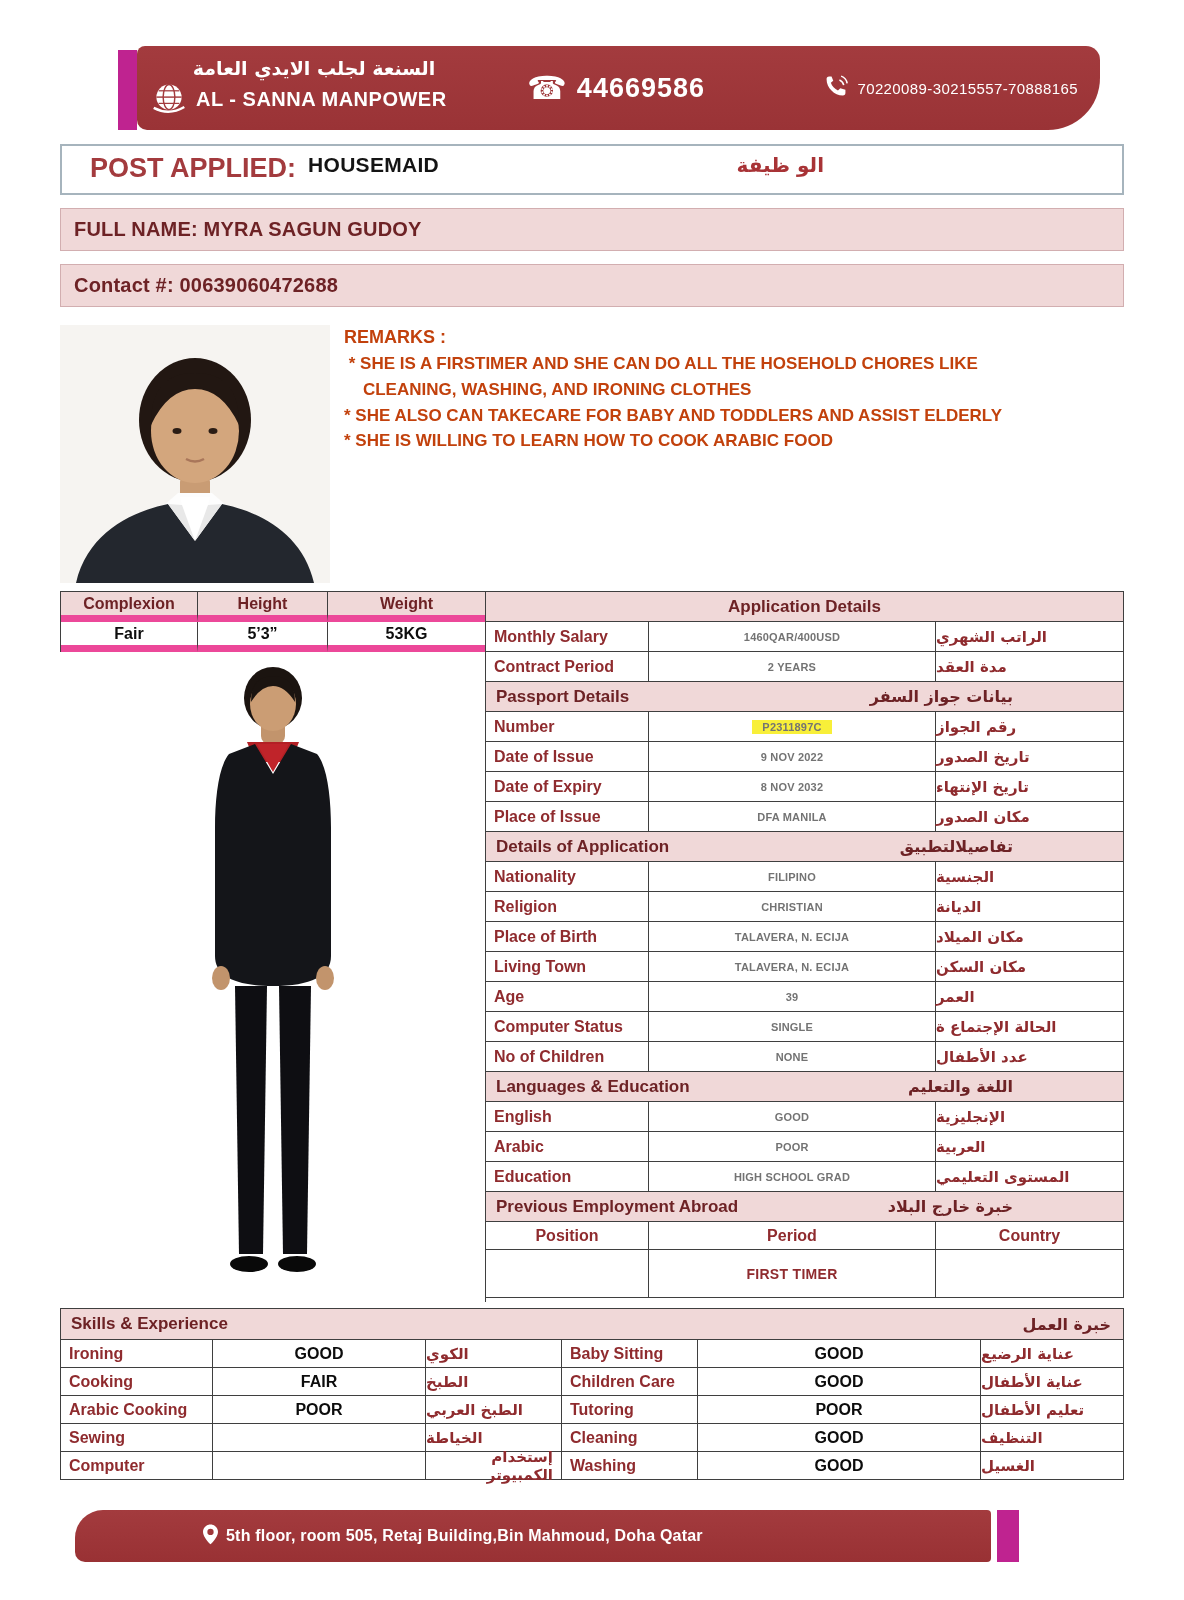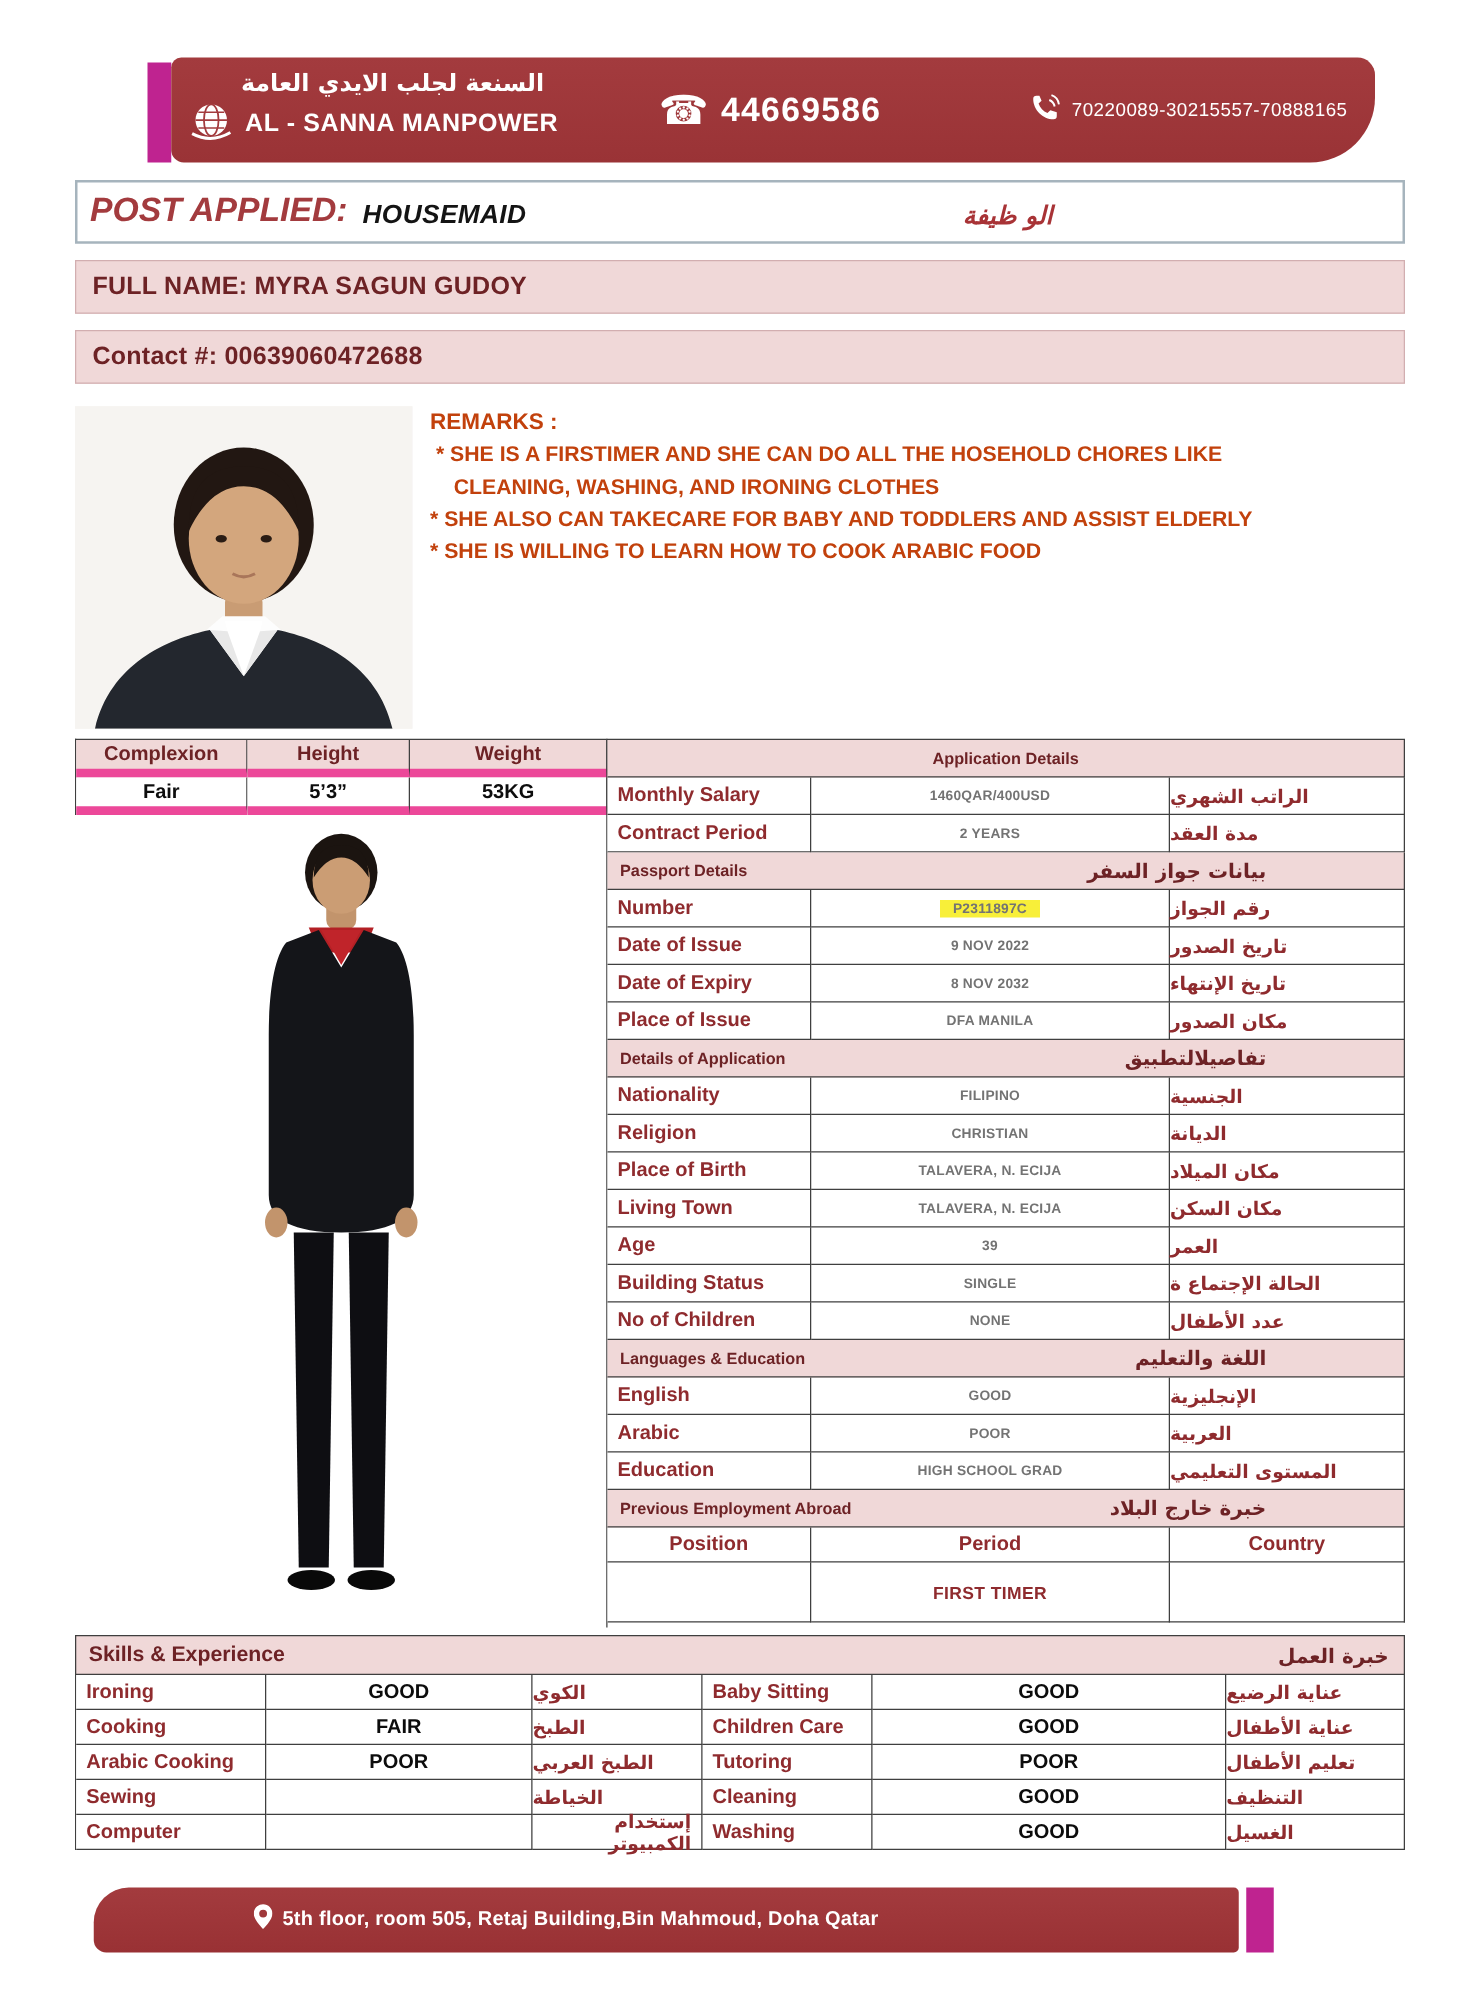--- a/index.html
+++ b/index.html
@@ -24,21 +24,21 @@
   .name-row{ display:flex; align-items:center; gap:9px; }
   .agency-name{ font-size:20px; font-weight:700; letter-spacing:.5px; white-space:nowrap; }
   .phone-block{ display:flex; align-items:center; gap:10px; margin-left:60px; }
   .phone-glyph{ font-family:"DejaVu Sans", sans-serif; font-size:32px; line-height:1; }
   .phone-number{ font-size:27px; font-weight:700; letter-spacing:1px; }
   .mobile-block{ margin-left:auto; display:flex; align-items:center; gap:9px; padding-right:22px; }
   .mobile-numbers{ font-size:15px; font-weight:400; letter-spacing:.4px; }
 
   
   .post-box{ margin:10px 60px 0; border:2px solid #a6b4bd; background:#fff;
-    display:flex; align-items:flex-end; padding:7px 10px 9px;font-style:italic; }
+    display:flex; align-items:flex-start; padding:7px 28px 9px; }
   .post-label{ color:var(--brand,#a33b3e); font-size:27px; font-weight:700; }
   .post-value{ color:#141414; font-size:21px; font-weight:700; margin-left:12px; letter-spacing:.3px; }
   .post-arabic{ margin-left:auto; margin-right:270px; color:#a83336; font-size:20px; font-weight:700; }
 
   
   .bar{ margin:13px 60px 0; background:var(--pink,#f0d8d8); border:1px solid #d2aeb0;
     padding:9px 13px; color:#6d2225; font-size:20px; font-weight:700; letter-spacing:.2px; }
 
   
   .intro{ margin:18px 60px 0; display:flex; gap:14px; }
@@ -64,21 +64,21 @@
     display:flex; align-items:center; height:100%;
   }
   .dr{ height:30px; }
   .lbl{ width:163px; padding-left:8px; color:var(--brand-text,#8f2b2e); font-weight:700; font-size:16px; }
   .val{ width:287px; justify-content:center; font-weight:700; font-size:11px; color:#737373; letter-spacing:.2px; }
   .ara{ flex:1; justify-content:flex-end; padding-right:8px; color:var(--brand-text,#8f2b2e); font-weight:700; font-size:15px; }
   .hl{ background:var(--highlight,#f8ef39); padding:1px 10px; }
 
   .sec{ height:30px; }
   .sec > div{ flex:1; background:var(--pink,#f0d8d8); }
-  .sec .t{ color:#6d2225; font-weight:700; font-size:13px; padding-left:10px; }
+  .sec .t{ color:#6d2225; font-weight:700; font-size:17px; padding-left:10px; }
   .sec .a{ margin-left:auto; margin-right:110px; color:#6d2225; font-weight:700; font-size:16px; }
   .sec.center > div{ justify-content:center; }
   .sec.center .t{ padding-left:0; }
 
   .emp-h{ height:28px; }
   .emp-h > div{ justify-content:center; color:var(--brand-text,#8f2b2e); font-weight:700; font-size:16px; }
   .emp-h .c1{ width:163px; } .emp-h .c2{ width:287px; } .emp-h .c3{ flex:1; }
   .ft-row{ height:48px; }
   .ft-row .c1{ width:163px; } .ft-row .c3{ flex:1; }
   .ft-row .c2{ width:287px; justify-content:center; color:var(--brand-text,#8f2b2e); font-weight:700; font-size:14px; letter-spacing:.3px; }
@@ -289,21 +289,21 @@
         <div class="lbl">Living Town</div>
         <div class="val">TALAVERA, N. ECIJA</div>
         <div class="ara ar">مكان السكن</div>
       </div>
       <div class="dr">
         <div class="lbl">Age</div>
         <div class="val">39</div>
         <div class="ara ar">العمر</div>
       </div>
       <div class="dr">
-        <div class="lbl">Building Status</div>
+        <div class="lbl">Computer Status</div>
         <div class="val">SINGLE</div>
         <div class="ara ar">الحالة الإجتماع    ة</div>
       </div>
       <div class="dr">
         <div class="lbl">No of Children</div>
         <div class="val">NONE</div>
         <div class="ara ar">عدد الأطفال</div>
       </div>
 
       <div class="sec">

